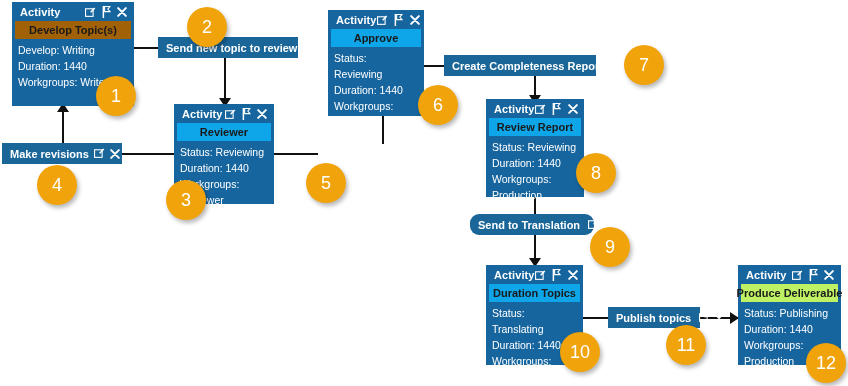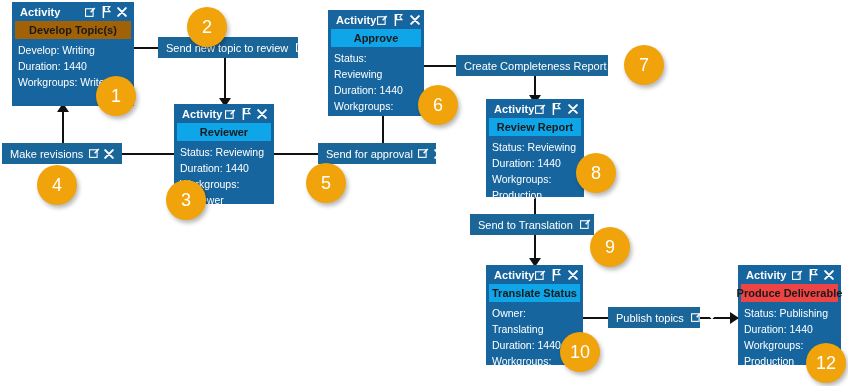--- a/index.html
+++ b/index.html
@@ -62,21 +62,21 @@
     align-items: center;
     justify-content: center;
     font-size: 11px;
     font-weight: bold;
     color: #1a1a1a;
     background: #d9d9d9;
     white-space: nowrap;
     box-sizing: border-box;
   }
   .state-banner.green { background: #a16207; }
-  .state-banner.pink  { background: #ef4444; }
+  .state-banner.pink  { background: #bef264; }
   .state-banner.grey  { background: #0ea5e9; }
 
   .activity-body {
     padding: 3px 6px 6px 6px;
   }
   .act-line {
     color: #ffffff;
     font-size: 10.5px;
     line-height: 16px;
     white-space: pre-line;
@@ -90,21 +90,21 @@
     display: flex;
     align-items: center;
     gap: 5px;
     padding: 0 8px;
     box-sizing: border-box;
     z-index: 3;
   }
   .transition .tr-label {
     color: #ffffff;
     font-size: 11px;
-    font-weight: normal;
+    font-weight: bold;
     white-space: nowrap;
   }
   .transition .icon-group { gap: 3px; margin-left: 2px; }
 
   
   .conn {
     position: absolute;
     background: #111111;
     z-index: 1;
   }
@@ -273,135 +273,119 @@
           </svg>
         </span>
       <span class="ico">
           <svg width="10" height="10" viewBox="0 0 12 12">
             <path d="M1.4 1.4 L10.6 10.6 M10.6 1.4 L1.4 10.6" stroke="#fff" stroke-width="2.4" stroke-linecap="round"></path>
           </svg>
         </span>
     </span>
   </div>
 
-  <div class="transition" style="left:318px; top:143px; width:118px;">
-    <span class="tr-label">Send for approval</span>
-    <span class="icon-group" style="margin-left:auto;">
+
+  <div class="activity" style="left:328px; top:10px; width:96px; height:106px;">
+    <div class="activity-bar">
+      <span class="act-title">Activity</span>
+      <span class="icon-group">
+        <span class="ico">
+            <svg width="11" height="11" viewBox="0 0 16 16">
+              <rect x="0.8" y="2.6" width="11" height="11" fill="none" stroke="#fff" stroke-width="1.6"></rect>
+              <path d="M9 8.5 L15 2.2 L13.4 0.7 L7.4 7 Z" fill="#fff"></path>
+            </svg>
+          </span>
+        <span class="ico">
+            <svg width="9" height="12" viewBox="0 0 10 14">
+              <rect x="0.5" y="0" width="1.7" height="14" fill="#fff"></rect>
+              <path d="M2.8 0.6 H9 L6.6 3.6 L9 6.6 H2.8 Z" fill="none" stroke="#fff" stroke-width="1.3"></path>
+            </svg>
+          </span>
+        <span class="ico">
+            <svg width="10" height="10" viewBox="0 0 12 12">
+              <path d="M1.4 1.4 L10.6 10.6 M10.6 1.4 L1.4 10.6" stroke="#fff" stroke-width="2.4" stroke-linecap="round"></path>
+            </svg>
+          </span>
+      </span>
+    </div>
+    <div class="state-banner grey">Approve</div>
+    <div class="activity-body">
+      <div class="act-line">Status: Reviewing</div>
+      <div class="act-line">Duration: 1440</div>
+      <div class="act-line">Workgroups: Content
+Owner</div>
+    </div>
+  </div>
+
+  <div class="transition" style="left:444px; top:55px; width:152px;">
+    <span class="tr-label">Create Completeness Report</span>
+    <span class="icon-group">
       <span class="ico">
           <svg width="11" height="11" viewBox="0 0 16 16">
             <rect x="0.8" y="2.6" width="11" height="11" fill="none" stroke="#fff" stroke-width="1.6"></rect>
             <path d="M9 8.5 L15 2.2 L13.4 0.7 L7.4 7 Z" fill="#fff"></path>
           </svg>
         </span>
       <span class="ico">
           <svg width="10" height="10" viewBox="0 0 12 12">
             <path d="M1.4 1.4 L10.6 10.6 M10.6 1.4 L1.4 10.6" stroke="#fff" stroke-width="2.4" stroke-linecap="round"></path>
           </svg>
         </span>
     </span>
   </div>
 
-  <div class="activity" style="left:328px; top:10px; width:96px; height:106px;">
-    <div class="activity-bar">
-      <span class="act-title">Activity</span>
-      <span class="icon-group">
-        <span class="ico">
-            <svg width="11" height="11" viewBox="0 0 16 16">
-              <rect x="0.8" y="2.6" width="11" height="11" fill="none" stroke="#fff" stroke-width="1.6"></rect>
-              <path d="M9 8.5 L15 2.2 L13.4 0.7 L7.4 7 Z" fill="#fff"></path>
-            </svg>
-          </span>
-        <span class="ico">
-            <svg width="9" height="12" viewBox="0 0 10 14">
-              <rect x="0.5" y="0" width="1.7" height="14" fill="#fff"></rect>
-              <path d="M2.8 0.6 H9 L6.6 3.6 L9 6.6 H2.8 Z" fill="none" stroke="#fff" stroke-width="1.3"></path>
-            </svg>
-          </span>
-        <span class="ico">
-            <svg width="10" height="10" viewBox="0 0 12 12">
-              <path d="M1.4 1.4 L10.6 10.6 M10.6 1.4 L1.4 10.6" stroke="#fff" stroke-width="2.4" stroke-linecap="round"></path>
-            </svg>
-          </span>
-      </span>
-    </div>
-    <div class="state-banner grey">Approve</div>
+  <div class="activity" style="left:486px; top:99px; width:98px; height:98px;">
+    <div class="activity-bar">
+      <span class="act-title">Activity</span>
+      <span class="icon-group">
+        <span class="ico">
+            <svg width="11" height="11" viewBox="0 0 16 16">
+              <rect x="0.8" y="2.6" width="11" height="11" fill="none" stroke="#fff" stroke-width="1.6"></rect>
+              <path d="M9 8.5 L15 2.2 L13.4 0.7 L7.4 7 Z" fill="#fff"></path>
+            </svg>
+          </span>
+        <span class="ico">
+            <svg width="9" height="12" viewBox="0 0 10 14">
+              <rect x="0.5" y="0" width="1.7" height="14" fill="#fff"></rect>
+              <path d="M2.8 0.6 H9 L6.6 3.6 L9 6.6 H2.8 Z" fill="none" stroke="#fff" stroke-width="1.3"></path>
+            </svg>
+          </span>
+        <span class="ico">
+            <svg width="10" height="10" viewBox="0 0 12 12">
+              <path d="M1.4 1.4 L10.6 10.6 M10.6 1.4 L1.4 10.6" stroke="#fff" stroke-width="2.4" stroke-linecap="round"></path>
+            </svg>
+          </span>
+      </span>
+    </div>
+    <div class="state-banner grey">Review Report</div>
     <div class="activity-body">
       <div class="act-line">Status: Reviewing</div>
       <div class="act-line">Duration: 1440</div>
-      <div class="act-line">Workgroups: Content
-Owner</div>
-    </div>
-  </div>
-
-  <div class="transition" style="left:456px; top:55px; width:152px;">
-    <span class="tr-label">Create Completeness Report</span>
+      <div class="act-line">Workgroups:
+Production</div>
+    </div>
+  </div>
+
+  <div class="transition" style="left:470px; top:214px; width:124px;border-radius:9px;">
+    <span class="tr-label">Send to Translation</span>
     <span class="icon-group">
       <span class="ico">
           <svg width="11" height="11" viewBox="0 0 16 16">
             <rect x="0.8" y="2.6" width="11" height="11" fill="none" stroke="#fff" stroke-width="1.6"></rect>
             <path d="M9 8.5 L15 2.2 L13.4 0.7 L7.4 7 Z" fill="#fff"></path>
           </svg>
         </span>
       <span class="ico">
           <svg width="10" height="10" viewBox="0 0 12 12">
             <path d="M1.4 1.4 L10.6 10.6 M10.6 1.4 L1.4 10.6" stroke="#fff" stroke-width="2.4" stroke-linecap="round"></path>
           </svg>
         </span>
     </span>
   </div>
 
-  <div class="activity" style="left:486px; top:99px; width:98px; height:98px;">
-    <div class="activity-bar">
-      <span class="act-title">Activity</span>
-      <span class="icon-group">
-        <span class="ico">
-            <svg width="11" height="11" viewBox="0 0 16 16">
-              <rect x="0.8" y="2.6" width="11" height="11" fill="none" stroke="#fff" stroke-width="1.6"></rect>
-              <path d="M9 8.5 L15 2.2 L13.4 0.7 L7.4 7 Z" fill="#fff"></path>
-            </svg>
-          </span>
-        <span class="ico">
-            <svg width="9" height="12" viewBox="0 0 10 14">
-              <rect x="0.5" y="0" width="1.7" height="14" fill="#fff"></rect>
-              <path d="M2.8 0.6 H9 L6.6 3.6 L9 6.6 H2.8 Z" fill="none" stroke="#fff" stroke-width="1.3"></path>
-            </svg>
-          </span>
-        <span class="ico">
-            <svg width="10" height="10" viewBox="0 0 12 12">
-              <path d="M1.4 1.4 L10.6 10.6 M10.6 1.4 L1.4 10.6" stroke="#fff" stroke-width="2.4" stroke-linecap="round"></path>
-            </svg>
-          </span>
-      </span>
-    </div>
-    <div class="state-banner grey">Review Report</div>
-    <div class="activity-body">
-      <div class="act-line">Status: Reviewing</div>
-      <div class="act-line">Duration: 1440</div>
-      <div class="act-line">Workgroups:
-Production</div>
-    </div>
-  </div>
-
-  <div class="transition" style="left:470px; top:214px; width:124px;">
-    <span class="tr-label">Send to Translation</span>
-    <span class="icon-group">
-      <span class="ico">
-          <svg width="11" height="11" viewBox="0 0 16 16">
-            <rect x="0.8" y="2.6" width="11" height="11" fill="none" stroke="#fff" stroke-width="1.6"></rect>
-            <path d="M9 8.5 L15 2.2 L13.4 0.7 L7.4 7 Z" fill="#fff"></path>
-          </svg>
-        </span>
-      <span class="ico">
-          <svg width="10" height="10" viewBox="0 0 12 12">
-            <path d="M1.4 1.4 L10.6 10.6 M10.6 1.4 L1.4 10.6" stroke="#fff" stroke-width="2.4" stroke-linecap="round"></path>
-          </svg>
-        </span>
-    </span>
-  </div>
-
   <div class="activity" style="left:486px; top:265px; width:97px; height:100px;">
     <div class="activity-bar">
       <span class="act-title">Activity</span>
       <span class="icon-group">
         <span class="ico">
             <svg width="11" height="11" viewBox="0 0 16 16">
               <rect x="0.8" y="2.6" width="11" height="11" fill="none" stroke="#fff" stroke-width="1.6"></rect>
               <path d="M9 8.5 L15 2.2 L13.4 0.7 L7.4 7 Z" fill="#fff"></path>
             </svg>
           </span>
@@ -411,23 +395,23 @@
               <path d="M2.8 0.6 H9 L6.6 3.6 L9 6.6 H2.8 Z" fill="none" stroke="#fff" stroke-width="1.3"></path>
             </svg>
           </span>
         <span class="ico">
             <svg width="10" height="10" viewBox="0 0 12 12">
               <path d="M1.4 1.4 L10.6 10.6 M10.6 1.4 L1.4 10.6" stroke="#fff" stroke-width="2.4" stroke-linecap="round"></path>
             </svg>
           </span>
       </span>
     </div>
-    <div class="state-banner grey">Translate Status</div>
-    <div class="activity-body">
-      <div class="act-line">Owner: Translating</div>
+    <div class="state-banner grey">Duration Topics</div>
+    <div class="activity-body">
+      <div class="act-line">Status: Translating</div>
       <div class="act-line">Duration: 1440</div>
       <div class="act-line">Workgroups:
 Production</div>
     </div>
   </div>
 
   <div class="transition" style="left:608px; top:307px; width:92px;">
     <span class="tr-label">Publish topics</span>
     <span class="icon-group">
       <span class="ico">
@@ -479,15 +463,16 @@
   <div class="badge" style="left:96px;  top:76px;">1</div>
   <div class="badge" style="left:187px; top:7px;">2</div>
   <div class="badge" style="left:166px; top:180px;">3</div>
   <div class="badge" style="left:37px;  top:165px;">4</div>
   <div class="badge" style="left:306px; top:163px;">5</div>
   <div class="badge" style="left:418px; top:85px;">6</div>
   <div class="badge" style="left:624px; top:45px;">7</div>
   <div class="badge" style="left:576px; top:153px;">8</div>
   <div class="badge" style="left:590px; top:227px;">9</div>
   <div class="badge" style="left:560px; top:332px;">10</div>
+  <div class="badge" style="left:666px; top:325px;">11</div>
   <div class="badge" style="left:806px; top:343px;">12</div>
 
 </div>
 
 </body></html>

